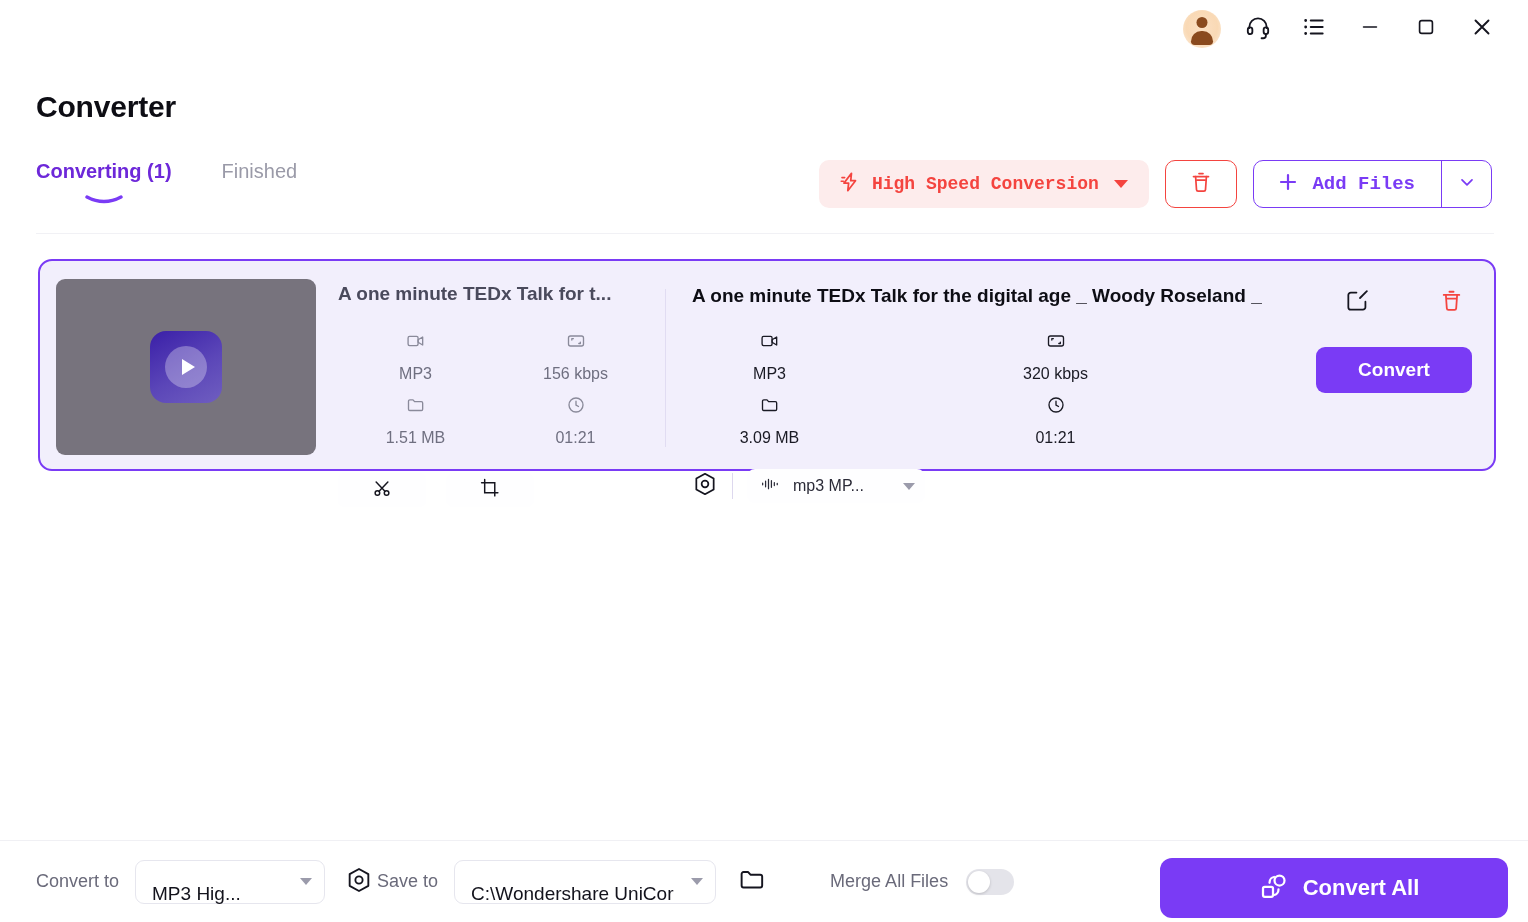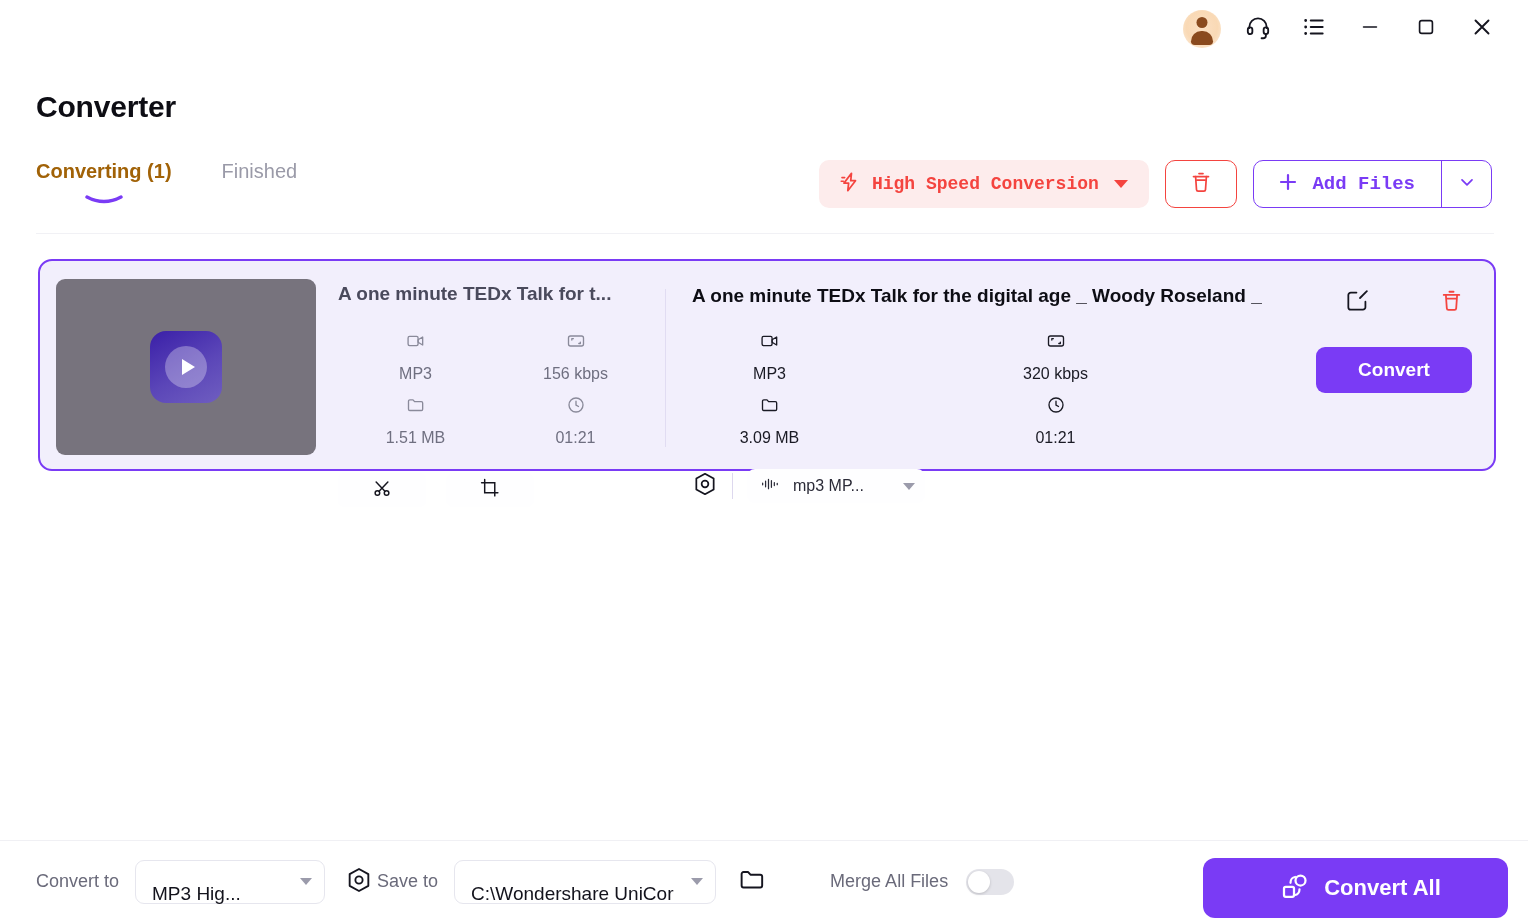--- a/index.html
+++ b/index.html
@@ -44,21 +44,21 @@
   }
 
   
   .tabrow {
     position: absolute; left: 36px; top: 160px; width: 1456px; height: 56px;
   }
   .tabs { position: absolute; left: 0; top: 0; display: flex; align-items: flex-start; gap: 50px; }
   .tab {
     position: relative; font-size: 20px; cursor: pointer; padding-bottom: 14px;
   }
-  .tab.active { color: #a16207; font-weight: bold; }
+  .tab.active { color: #6d28d9; font-weight: bold; }
   .tab.inactive { color: #9a9aa8; font-weight: normal; }
   .tab-underline {
     position: absolute; left: 50%; transform: translateX(-50%);
     bottom: 0px; width: 40px; height: 10px;
   }
 
   .right-actions {
     position: absolute; right: 0; top: 0; display: flex; align-items: center; gap: 16px; font-family: Liberation Mono, monospace;
   }
   .hs-btn {
@@ -198,21 +198,21 @@
   }
   .toggle {
     width: 48px; height: 26px; border-radius: 13px; background: #e4e4ea;
     position: relative; cursor: pointer;
   }
   .toggle .knob {
     position: absolute; left: 2px; top: 2px; width: 22px; height: 22px;
     border-radius: 50%; background: #fff; box-shadow: 0 1px 3px rgba(0,0,0,0.18);
   }
   .convert-all {
-    position: absolute; right: 20px; top: 17px; width: 305px; height: 60px;
+    position: absolute; right: 20px; top: 17px; width: 348px; height: 60px;
     border-radius: 12px; background: #7a3bf5;
     display: flex; align-items: center; justify-content: center; gap: 14px; cursor: pointer; padding-left: 10px;
   }
   .convert-all-label { font-size: 22px; font-weight: bold; color: #fff; }
 </style>
 </head>
 <body>
 
 <div class="titlebar">
 

